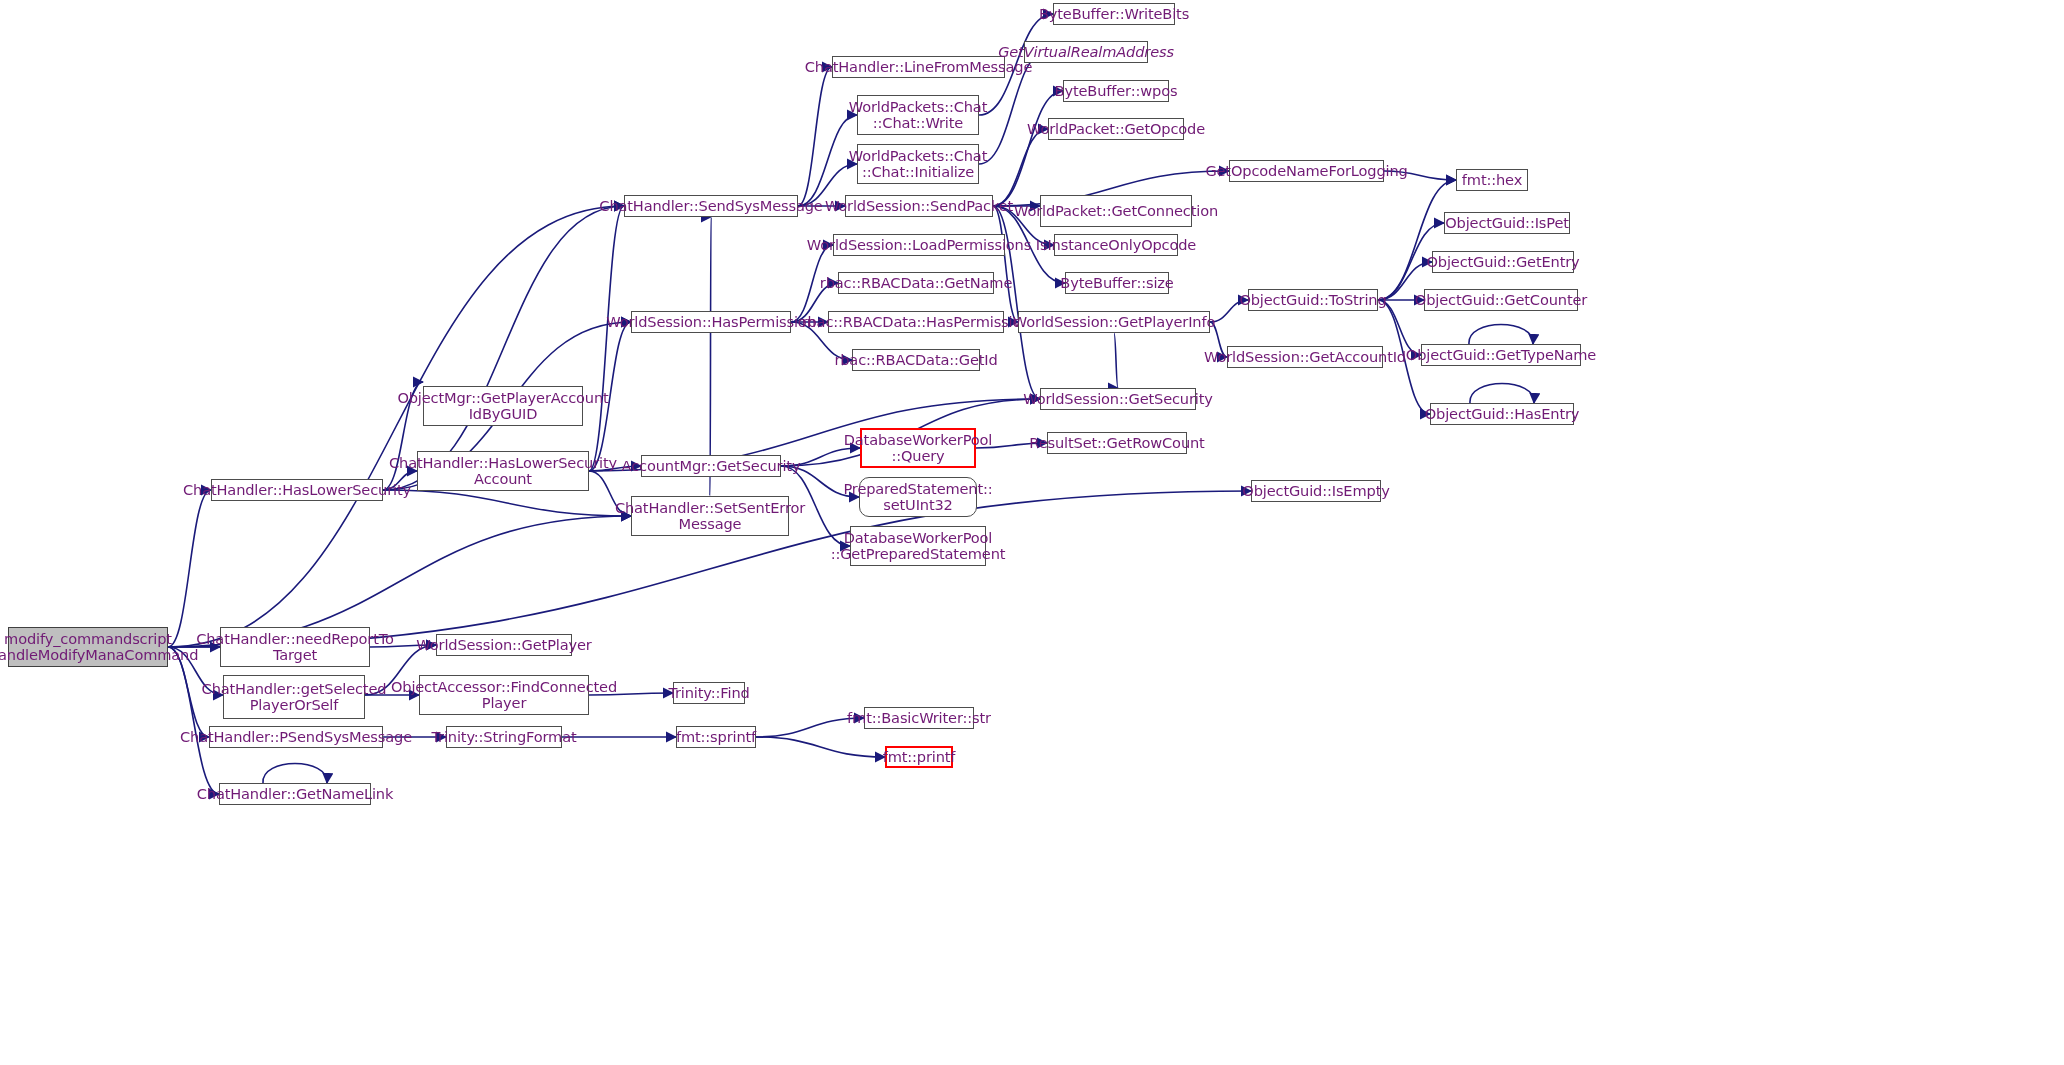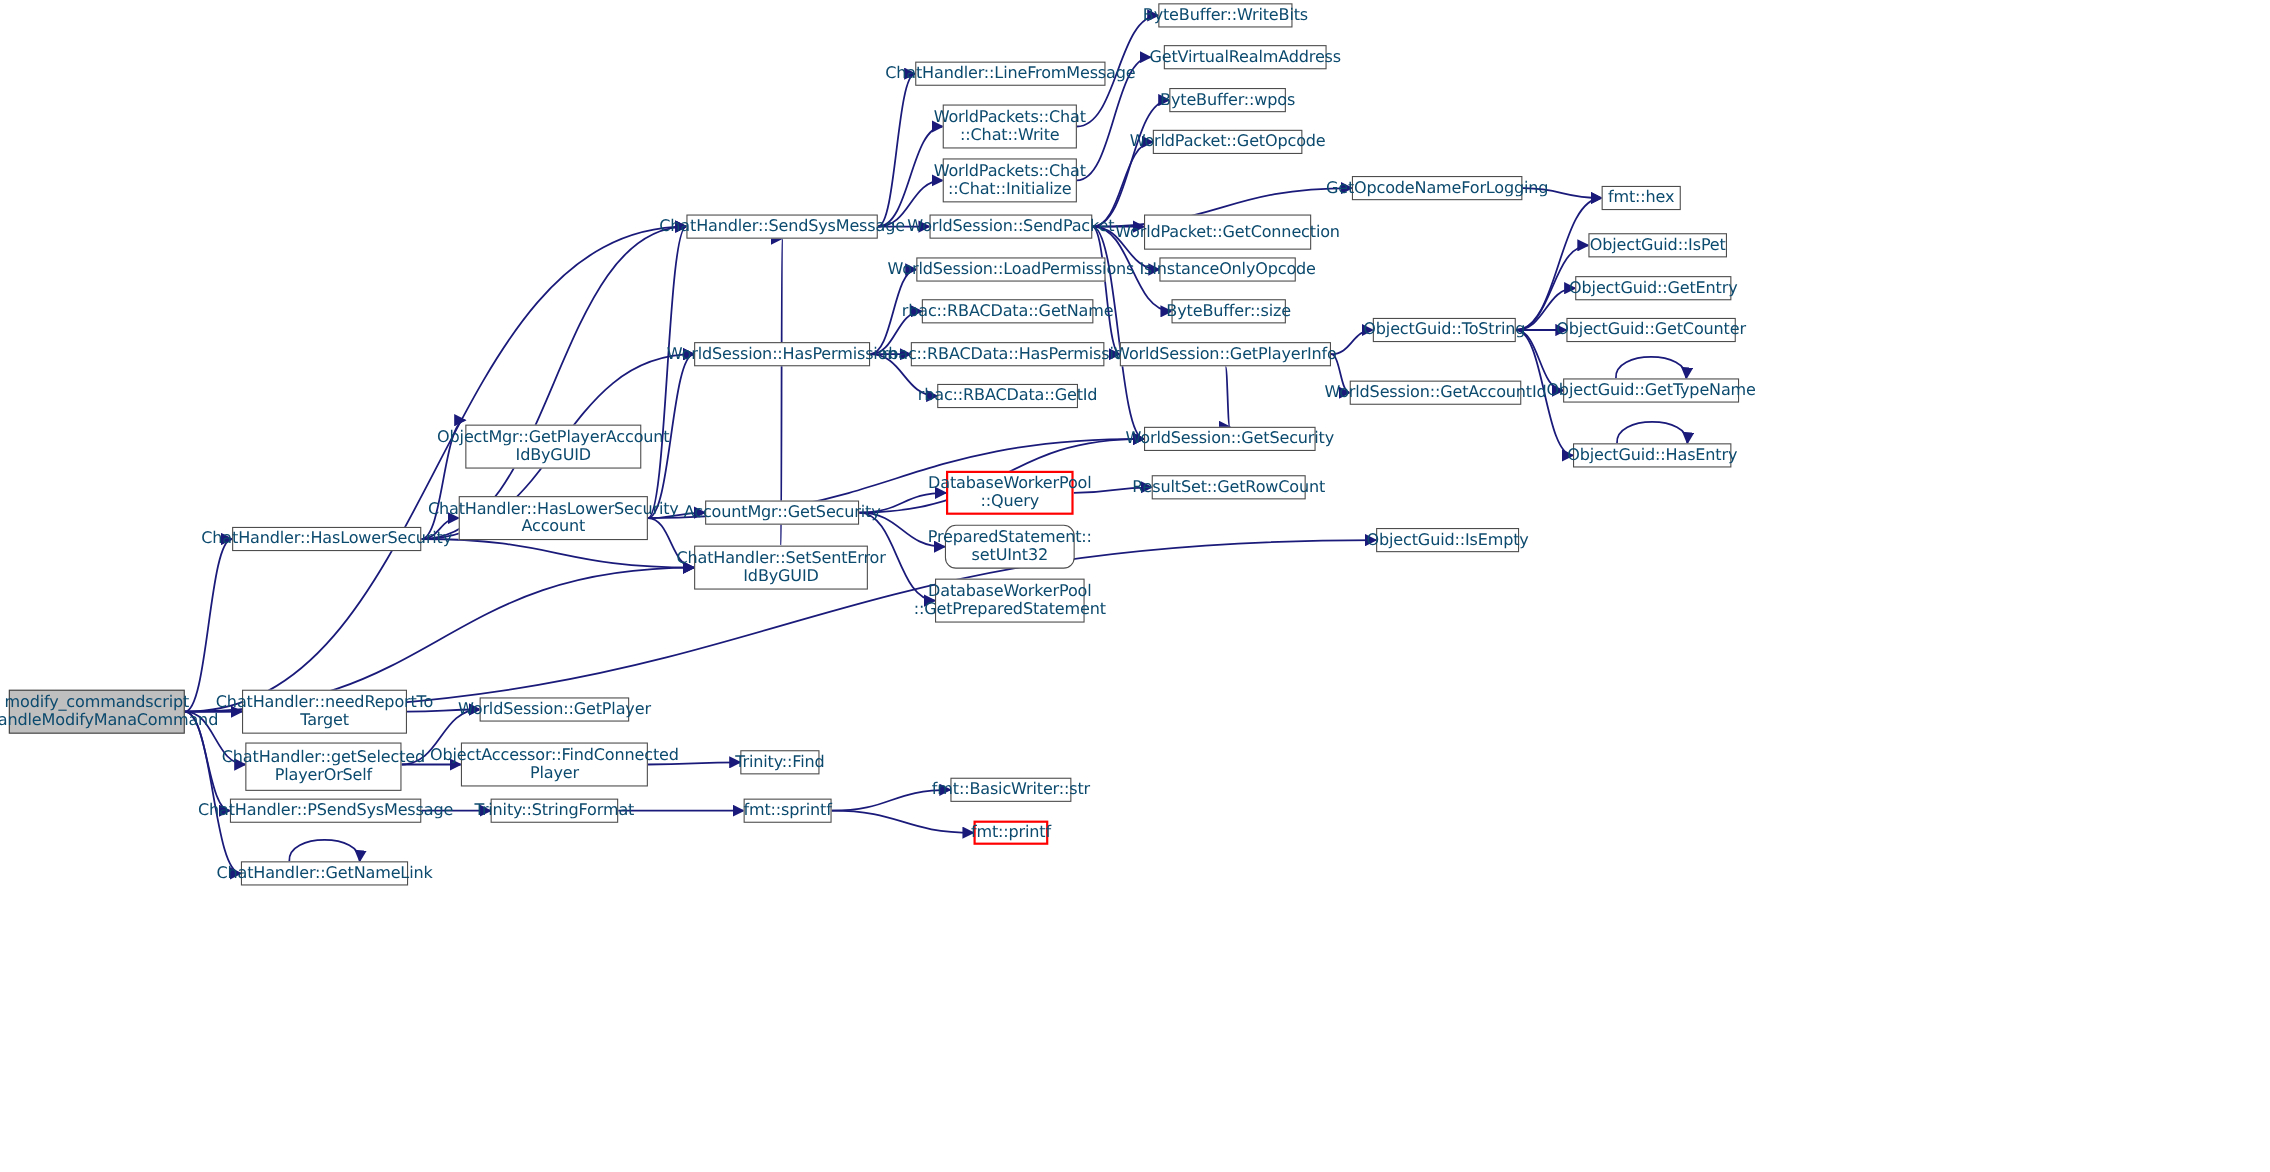--- a/index.html
+++ b/index.html
@@ -24,21 +24,21 @@
   }
   .gnode {
     position: absolute;
     box-sizing: border-box;
     background: #ffffff;
     border: 1.6px solid #4d4d4d;
     display: flex;
     align-items: center;
     justify-content: center;
     text-align: center;
-    color: #0c4a6e;
+    color: #701a75;
     font-size: 14.6px;
     line-height: 1.12;
     letter-spacing: -0.15px;
     white-space: pre-line;
     padding: 0 5px;
   }
   .gnode.root {
     background: #bfbfbf;
     border-color: #404040;
   }
@@ -127,21 +127,21 @@
       <div class="gnode root" style="left: 8px; top: 627px; width: 160px; height: 40px;">modify_commandscript
 ::HandleModifyManaCommand</div>
       <div class="gnode" style="left: 624px; top: 195px; width: 174px; height: 22px;">ChatHandler::SendSysMessage</div>
       <div class="gnode" style="left: 832px; top: 56px; width: 173px; height: 22px;">ChatHandler::LineFromMessage</div>
       <div class="gnode" style="left: 857px; top: 95px; width: 122px; height: 40px;">WorldPackets::Chat
 ::Chat::Write</div>
       <div class="gnode" style="left: 857px; top: 144px; width: 122px; height: 40px;">WorldPackets::Chat
 ::Chat::Initialize</div>
       <div class="gnode" style="left: 845px; top: 195px; width: 148px; height: 22px;">WorldSession::SendPacket</div>
       <div class="gnode" style="left: 1053px; top: 3px; width: 122px; height: 22px;">ByteBuffer::WriteBits</div>
-      <div class="gnode" style="left: 1058px; top: 41px; width: 148px; height: 22px;">GetVirtualRealmAddress</div>
+      <div class="gnode" style="left: 1024px; top: 41px; width: 124px; height: 22px; font-style: italic;">GetVirtualRealmAddress</div>
       <div class="gnode" style="left: 1063px; top: 80px; width: 106px; height: 22px;">ByteBuffer::wpos</div>
       <div class="gnode" style="left: 1048px; top: 118px; width: 136px; height: 22px;">WorldPacket::GetOpcode</div>
       <div class="gnode" style="left: 1040px; top: 195px; width: 152px; height: 32px;">WorldPacket::GetConnection</div>
       <div class="gnode" style="left: 1054px; top: 234px; width: 124px; height: 22px;">IsInstanceOnlyOpcode</div>
       <div class="gnode" style="left: 1065px; top: 272px; width: 104px; height: 22px;">ByteBuffer::size</div>
       <div class="gnode" style="left: 833px; top: 234px; width: 172px; height: 22px;">WorldSession::LoadPermissions</div>
       <div class="gnode" style="left: 631px; top: 311px; width: 160px; height: 22px;">WorldSession::HasPermission</div>
       <div class="gnode" style="left: 838px; top: 272px; width: 156px; height: 22px;">rbac::RBACData::GetName</div>
       <div class="gnode" style="left: 828px; top: 311px; width: 176px; height: 22px;">rbac::RBACData::HasPermission</div>
       <div class="gnode" style="left: 852px; top: 349px; width: 128px; height: 22px;">rbac::RBACData::GetId</div>
@@ -157,21 +157,21 @@
       <div class="gnode" style="left: 1227px; top: 346px; width: 156px; height: 22px;">WorldSession::GetAccountId</div>
       <div class="gnode" style="left: 1040px; top: 388px; width: 156px; height: 22px;">WorldSession::GetSecurity</div>
       <div class="gnode" style="left: 1251px; top: 480px; width: 130px; height: 22px;">ObjectGuid::IsEmpty</div>
       <div class="gnode" style="left: 423px; top: 362px; width: 160px; height: 40px; margin-top: 24px;">ObjectMgr::GetPlayerAccount
 IdByGUID</div>
       <div class="gnode" style="left: 417px; top: 451px; width: 172px; height: 40px;">ChatHandler::HasLowerSecurity
 Account</div>
       <div class="gnode" style="left: 211px; top: 479px; width: 172px; height: 22px;">ChatHandler::HasLowerSecurity</div>
       <div class="gnode" style="left: 641px; top: 455px; width: 140px; height: 22px;">AccountMgr::GetSecurity</div>
       <div class="gnode" style="left: 631px; top: 496px; width: 158px; height: 40px;">ChatHandler::SetSentError
-IdByGUID</div>
+Message</div>
       <div class="gnode hilite" style="left: 860px; top: 428px; width: 116px; height: 40px;">DatabaseWorkerPool
 ::Query</div>
       <div class="gnode" style="left: 1047px; top: 432px; width: 140px; height: 22px;">ResultSet::GetRowCount</div>
       <div class="gnode" style="left: 859px; top: 477px; width: 118px; height: 40px; border-radius: 10px;">PreparedStatement::
 setUInt32</div>
       <div class="gnode" style="left: 850px; top: 526px; width: 136px; height: 40px;">DatabaseWorkerPool
 ::GetPreparedStatement</div>
       <div class="gnode" style="left: 220px; top: 627px; width: 150px; height: 40px;">ChatHandler::needReportTo
 Target</div>
       <div class="gnode" style="left: 436px; top: 634px; width: 136px; height: 22px;">WorldSession::GetPlayer</div>

